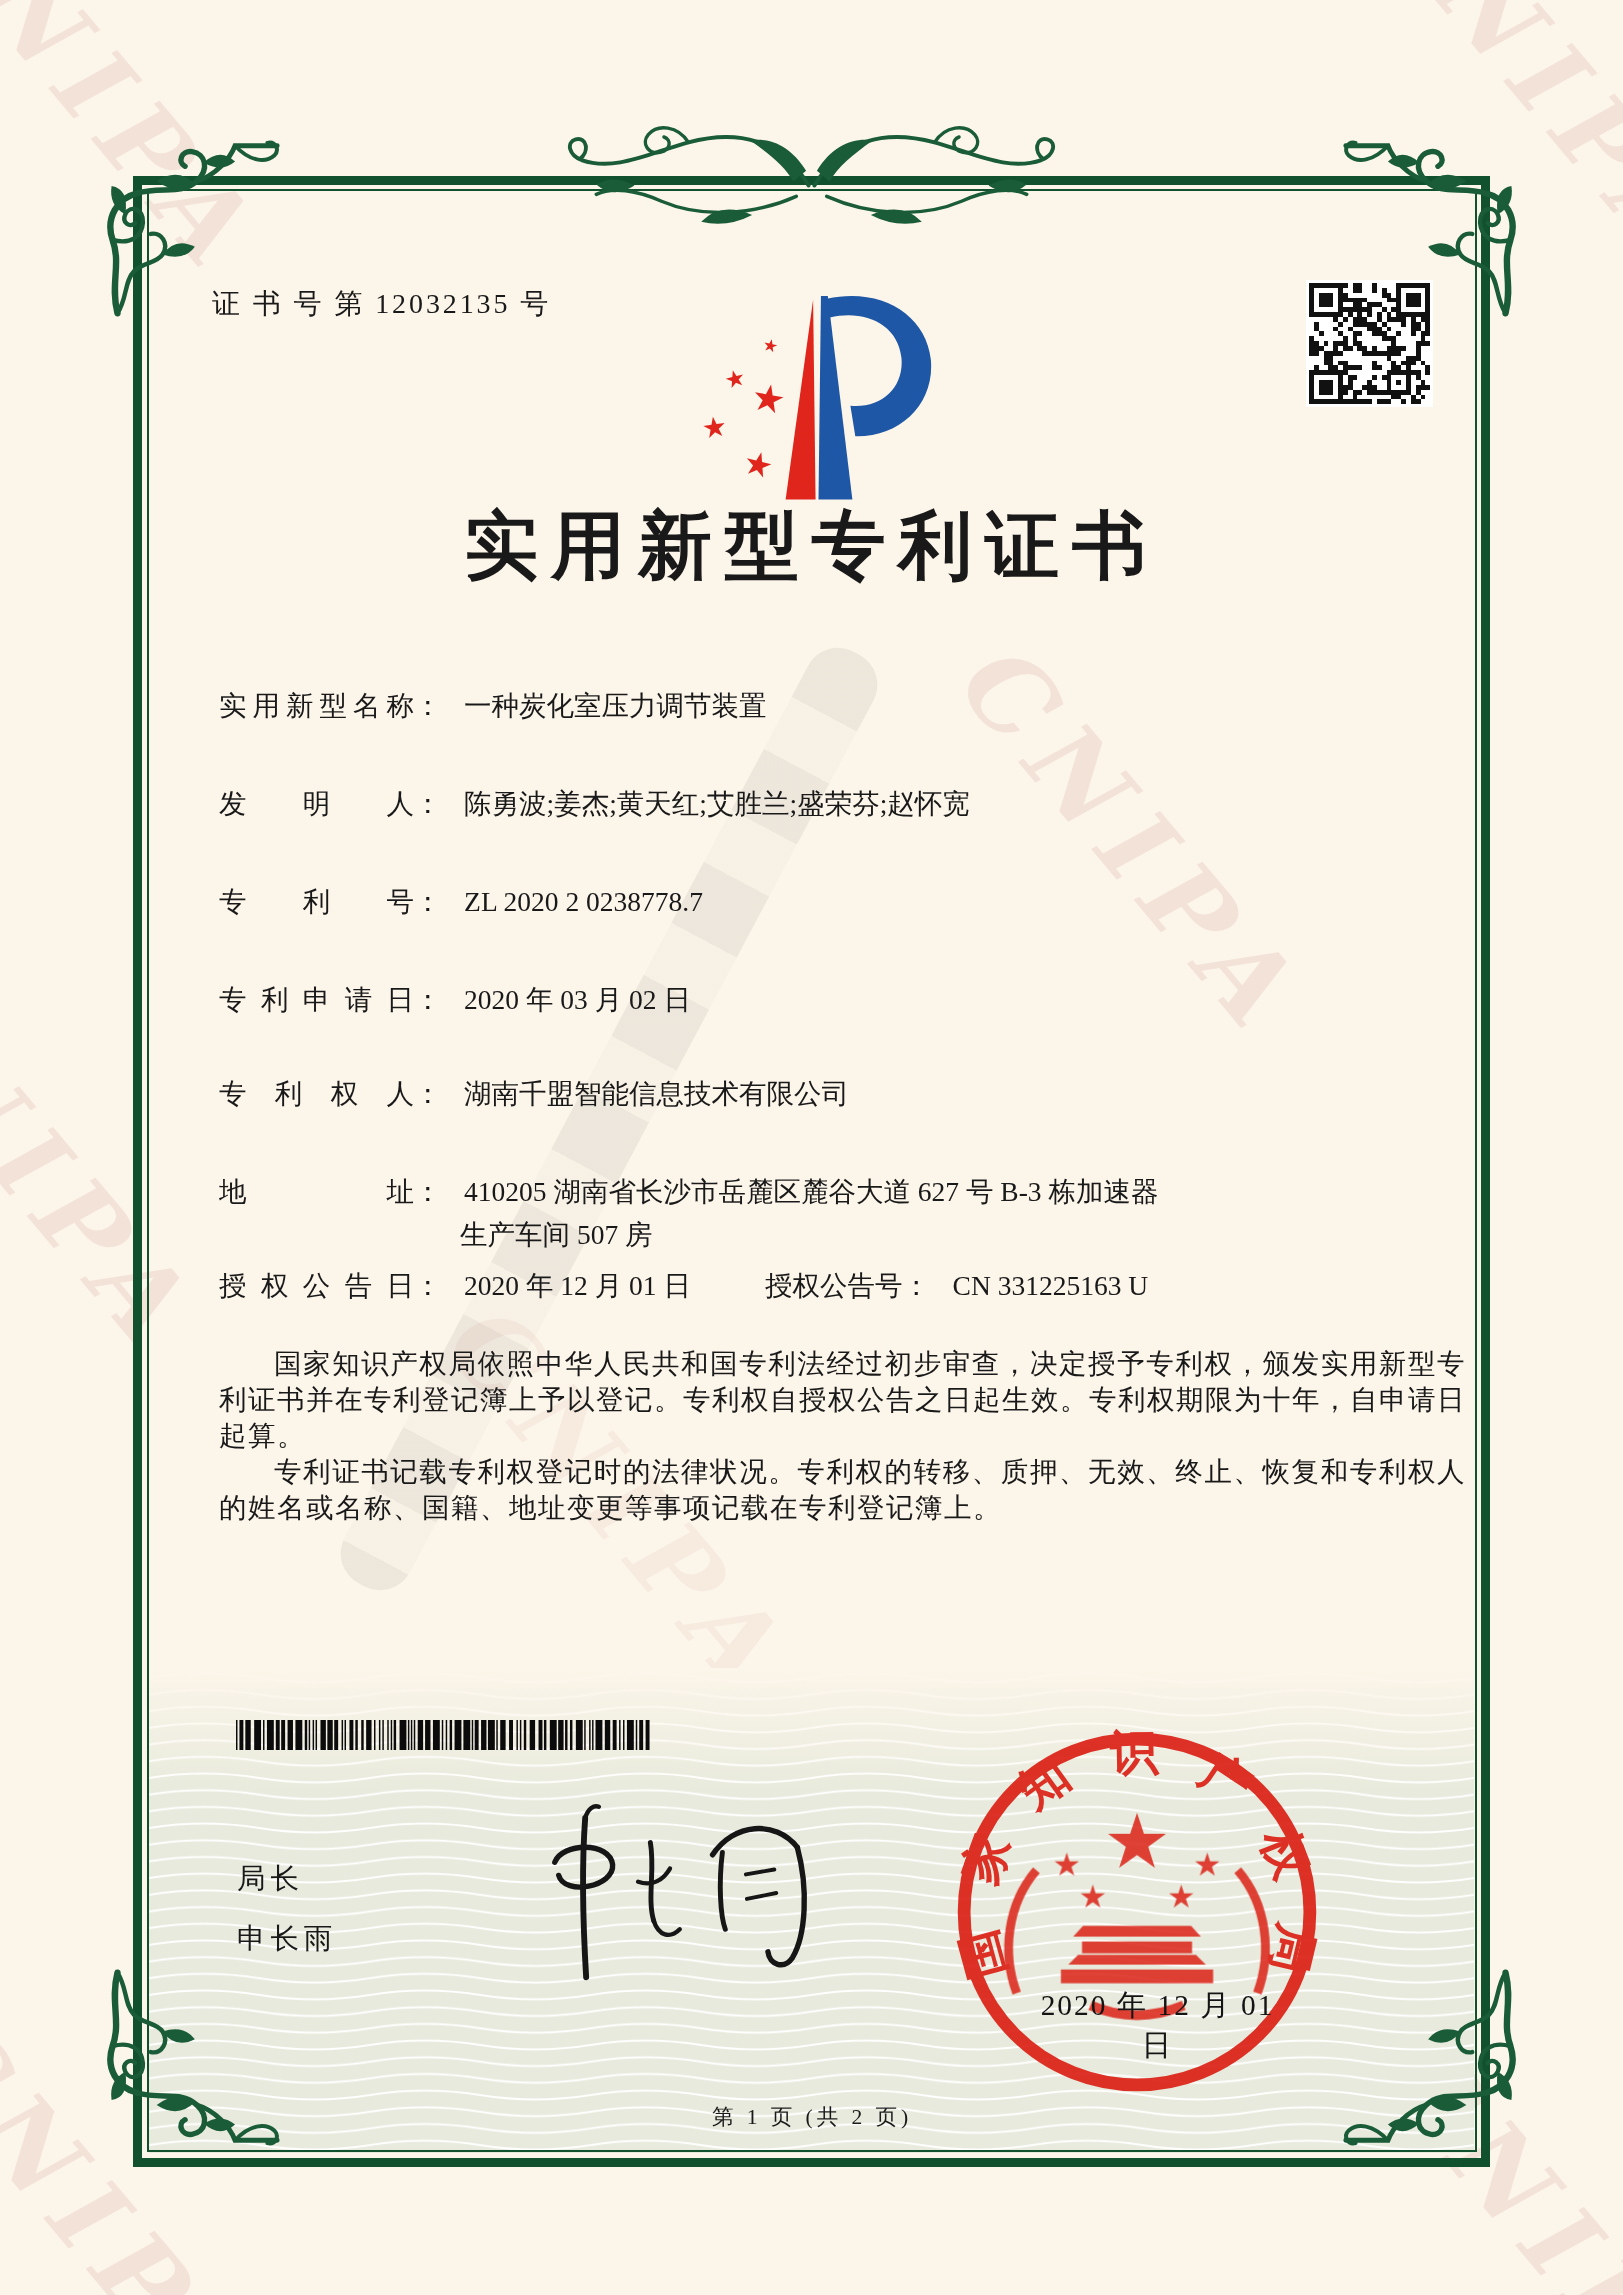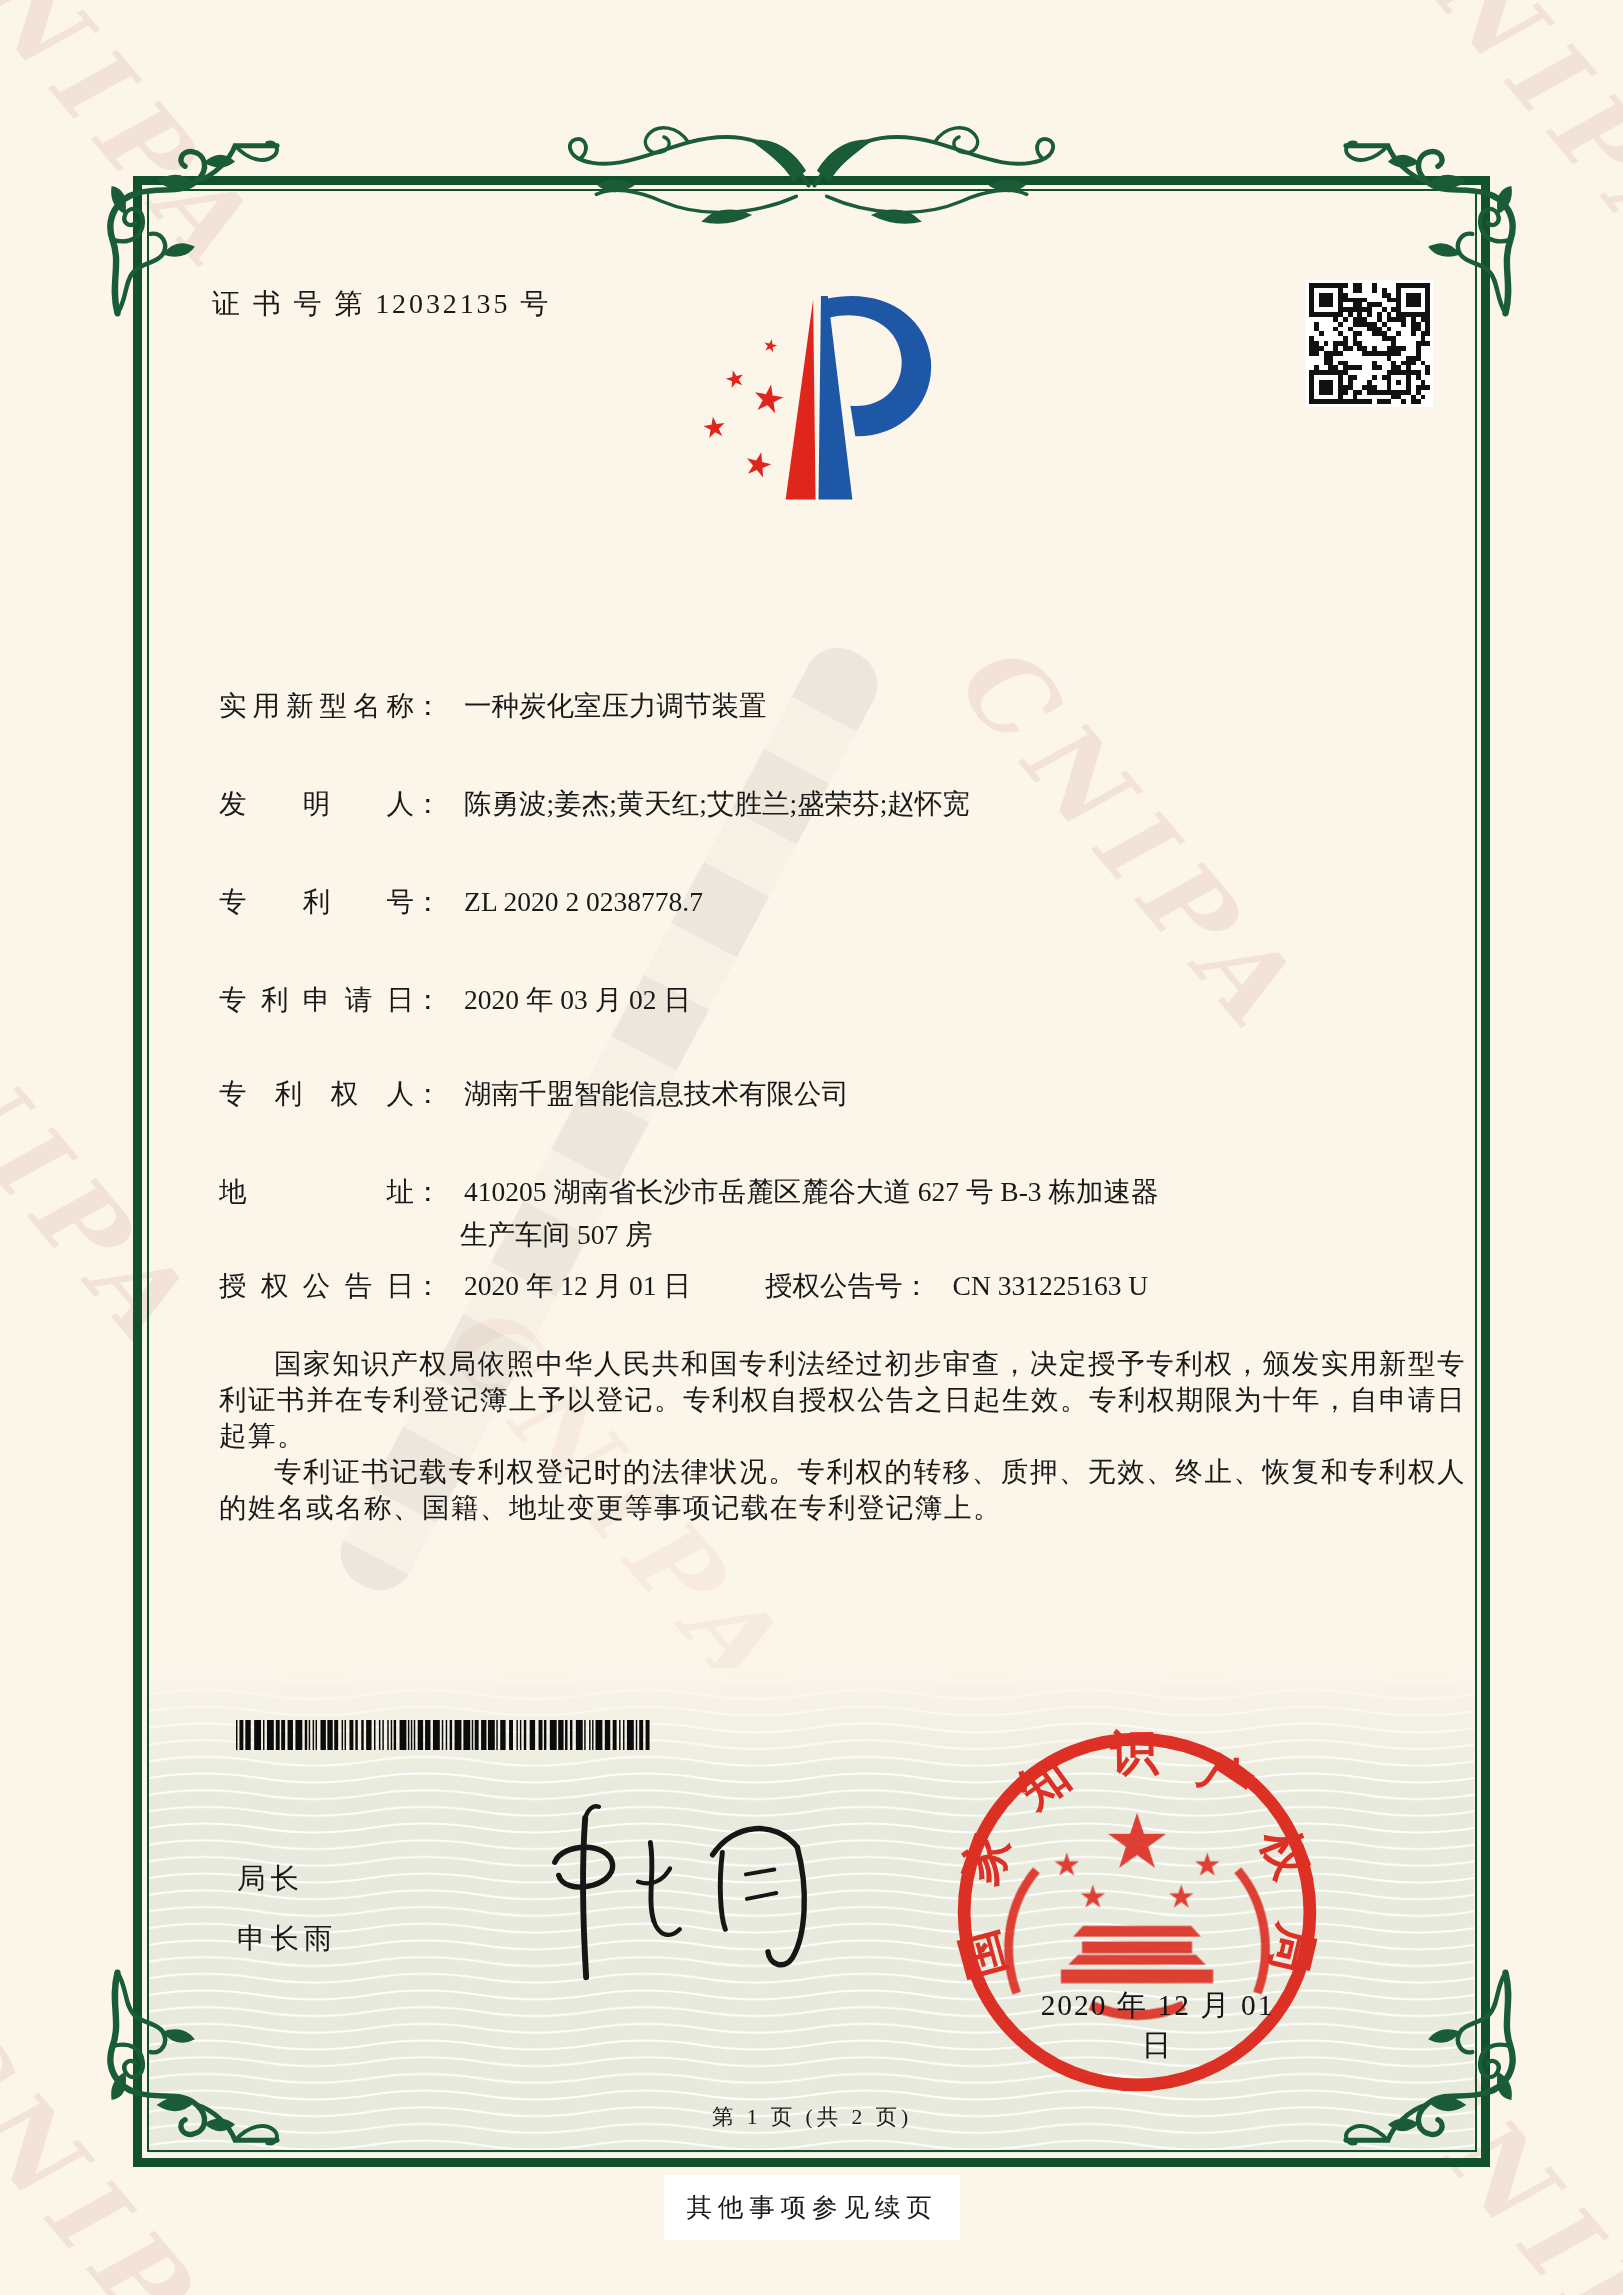--- a/index.html
+++ b/index.html
@@ -153,20 +153,21 @@
     <use href="#lstar" transform="translate(31 279) scale(23) rotate(-8)"></use>
     <use href="#lstar" transform="translate(120 355) scale(27) rotate(14)"></use>
   </svg>
 
   <div class="abs qr">
     <svg id="qr-svg" viewBox="0 0 25 25" shape-rendering="crispEdges">
         <path d="M0 0h1v1h-1zM1 0h1v1h-1zM2 0h1v1h-1zM3 0h1v1h-1zM4 0h1v1h-1zM5 0h1v1h-1zM6 0h1v1h-1zM7 0h1v1h-1zM9 0h1v1h-1zM10 0h1v1h-1zM13 0h1v1h-1zM18 0h1v1h-1zM19 0h1v1h-1zM20 0h1v1h-1zM21 0h1v1h-1zM22 0h1v1h-1zM23 0h1v1h-1zM24 0h1v1h-1zM0 1h1v1h-1zM6 1h1v1h-1zM9 1h1v1h-1zM10 1h1v1h-1zM13 1h1v1h-1zM15 1h1v1h-1zM18 1h1v1h-1zM24 1h1v1h-1zM0 2h1v1h-1zM2 2h1v1h-1zM3 2h1v1h-1zM4 2h1v1h-1zM6 2h1v1h-1zM7 2h1v1h-1zM15 2h1v1h-1zM16 2h1v1h-1zM18 2h1v1h-1zM20 2h1v1h-1zM21 2h1v1h-1zM22 2h1v1h-1zM24 2h1v1h-1zM0 3h1v1h-1zM2 3h1v1h-1zM3 3h1v1h-1zM4 3h1v1h-1zM6 3h1v1h-1zM7 3h1v1h-1zM8 3h1v1h-1zM9 3h1v1h-1zM10 3h1v1h-1zM11 3h1v1h-1zM16 3h1v1h-1zM17 3h1v1h-1zM18 3h1v1h-1zM20 3h1v1h-1zM21 3h1v1h-1zM22 3h1v1h-1zM24 3h1v1h-1zM0 4h1v1h-1zM2 4h1v1h-1zM3 4h1v1h-1zM4 4h1v1h-1zM6 4h1v1h-1zM9 4h1v1h-1zM10 4h1v1h-1zM12 4h1v1h-1zM13 4h1v1h-1zM14 4h1v1h-1zM18 4h1v1h-1zM20 4h1v1h-1zM21 4h1v1h-1zM22 4h1v1h-1zM24 4h1v1h-1zM0 5h1v1h-1zM6 5h1v1h-1zM7 5h1v1h-1zM8 5h1v1h-1zM9 5h1v1h-1zM10 5h1v1h-1zM11 5h1v1h-1zM12 5h1v1h-1zM15 5h1v1h-1zM17 5h1v1h-1zM18 5h1v1h-1zM24 5h1v1h-1zM0 6h1v1h-1zM1 6h1v1h-1zM2 6h1v1h-1zM3 6h1v1h-1zM4 6h1v1h-1zM5 6h1v1h-1zM6 6h1v1h-1zM8 6h1v1h-1zM10 6h1v1h-1zM12 6h1v1h-1zM14 6h1v1h-1zM16 6h1v1h-1zM18 6h1v1h-1zM19 6h1v1h-1zM20 6h1v1h-1zM21 6h1v1h-1zM22 6h1v1h-1zM23 6h1v1h-1zM24 6h1v1h-1zM5 7h1v1h-1zM7 7h1v1h-1zM9 7h1v1h-1zM10 7h1v1h-1zM11 7h1v1h-1zM14 7h1v1h-1zM16 7h1v1h-1zM17 7h1v1h-1zM18 7h1v1h-1zM19 7h1v1h-1zM21 7h1v1h-1zM23 7h1v1h-1zM24 7h1v1h-1zM1 8h1v1h-1zM6 8h1v1h-1zM9 8h1v1h-1zM10 8h1v1h-1zM11 8h1v1h-1zM12 8h1v1h-1zM13 8h1v1h-1zM15 8h1v1h-1zM19 8h1v1h-1zM21 8h1v1h-1zM22 8h1v1h-1zM24 8h1v1h-1zM1 9h1v1h-1zM5 9h1v1h-1zM8 9h1v1h-1zM12 9h1v1h-1zM13 9h1v1h-1zM14 9h1v1h-1zM16 9h1v1h-1zM21 9h1v1h-1zM22 9h1v1h-1zM24 9h1v1h-1zM2 10h1v1h-1zM6 10h1v1h-1zM9 10h1v1h-1zM10 10h1v1h-1zM13 10h1v1h-1zM14 10h1v1h-1zM15 10h1v1h-1zM18 10h1v1h-1zM21 10h1v1h-1zM23 10h1v1h-1zM24 10h1v1h-1zM0 11h1v1h-1zM7 11h1v1h-1zM9 11h1v1h-1zM15 11h1v1h-1zM16 11h1v1h-1zM17 11h1v1h-1zM23 11h1v1h-1zM0 12h1v1h-1zM1 12h1v1h-1zM3 12h1v1h-1zM5 12h1v1h-1zM6 12h1v1h-1zM7 12h1v1h-1zM9 12h1v1h-1zM10 12h1v1h-1zM17 12h1v1h-1zM22 12h1v1h-1zM23 12h1v1h-1zM24 12h1v1h-1zM0 13h1v1h-1zM1 13h1v1h-1zM2 13h1v1h-1zM5 13h1v1h-1zM7 13h1v1h-1zM8 13h1v1h-1zM10 13h1v1h-1zM11 13h1v1h-1zM13 13h1v1h-1zM16 13h1v1h-1zM17 13h1v1h-1zM18 13h1v1h-1zM19 13h1v1h-1zM22 13h1v1h-1zM0 14h1v1h-1zM1 14h1v1h-1zM3 14h1v1h-1zM4 14h1v1h-1zM5 14h1v1h-1zM6 14h1v1h-1zM11 14h1v1h-1zM12 14h1v1h-1zM13 14h1v1h-1zM14 14h1v1h-1zM15 14h1v1h-1zM16 14h1v1h-1zM17 14h1v1h-1zM18 14h1v1h-1zM22 14h1v1h-1zM3 15h1v1h-1zM4 15h1v1h-1zM16 15h1v1h-1zM20 15h1v1h-1zM21 15h1v1h-1zM22 15h1v1h-1zM3 16h1v1h-1zM4 16h1v1h-1zM6 16h1v1h-1zM7 16h1v1h-1zM13 16h1v1h-1zM17 16h1v1h-1zM19 16h1v1h-1zM20 16h1v1h-1zM21 16h1v1h-1zM23 16h1v1h-1zM1 17h1v1h-1zM4 17h1v1h-1zM5 17h1v1h-1zM7 17h1v1h-1zM8 17h1v1h-1zM9 17h1v1h-1zM10 17h1v1h-1zM13 17h1v1h-1zM14 17h1v1h-1zM17 17h1v1h-1zM18 17h1v1h-1zM20 17h1v1h-1zM24 17h1v1h-1zM0 18h1v1h-1zM1 18h1v1h-1zM2 18h1v1h-1zM3 18h1v1h-1zM4 18h1v1h-1zM5 18h1v1h-1zM6 18h1v1h-1zM7 18h1v1h-1zM16 18h1v1h-1zM17 18h1v1h-1zM18 18h1v1h-1zM19 18h1v1h-1zM20 18h1v1h-1zM21 18h1v1h-1zM22 18h1v1h-1zM24 18h1v1h-1zM0 19h1v1h-1zM6 19h1v1h-1zM8 19h1v1h-1zM9 19h1v1h-1zM13 19h1v1h-1zM15 19h1v1h-1zM16 19h1v1h-1zM20 19h1v1h-1zM22 19h1v1h-1zM0 20h1v1h-1zM2 20h1v1h-1zM3 20h1v1h-1zM4 20h1v1h-1zM6 20h1v1h-1zM8 20h1v1h-1zM12 20h1v1h-1zM16 20h1v1h-1zM18 20h1v1h-1zM20 20h1v1h-1zM23 20h1v1h-1zM0 21h1v1h-1zM2 21h1v1h-1zM3 21h1v1h-1zM4 21h1v1h-1zM6 21h1v1h-1zM7 21h1v1h-1zM8 21h1v1h-1zM11 21h1v1h-1zM12 21h1v1h-1zM13 21h1v1h-1zM16 21h1v1h-1zM20 21h1v1h-1zM22 21h1v1h-1zM23 21h1v1h-1zM24 21h1v1h-1zM0 22h1v1h-1zM2 22h1v1h-1zM3 22h1v1h-1zM4 22h1v1h-1zM6 22h1v1h-1zM7 22h1v1h-1zM9 22h1v1h-1zM10 22h1v1h-1zM12 22h1v1h-1zM13 22h1v1h-1zM14 22h1v1h-1zM15 22h1v1h-1zM16 22h1v1h-1zM17 22h1v1h-1zM18 22h1v1h-1zM19 22h1v1h-1zM20 22h1v1h-1zM22 22h1v1h-1zM0 23h1v1h-1zM6 23h1v1h-1zM9 23h1v1h-1zM17 23h1v1h-1zM18 23h1v1h-1zM21 23h1v1h-1zM23 23h1v1h-1zM0 24h1v1h-1zM1 24h1v1h-1zM2 24h1v1h-1zM3 24h1v1h-1zM4 24h1v1h-1zM5 24h1v1h-1zM6 24h1v1h-1zM7 24h1v1h-1zM8 24h1v1h-1zM9 24h1v1h-1zM10 24h1v1h-1zM11 24h1v1h-1zM12 24h1v1h-1zM14 24h1v1h-1zM15 24h1v1h-1zM16 24h1v1h-1zM19 24h1v1h-1zM21 24h1v1h-1zM22 24h1v1h-1z" fill="#111"></path>
       </svg>
   </div>
 
+  <div class="abs title">实用新型专利证书</div>
 
   <div class="abs row" style="top:688px">
     <span class="lbl">实用新型名称</span><span>：</span><span class="val">一种炭化室压力调节装置</span>
   </div>
   <div class="abs row" style="top:786px">
     <span class="lbl">发明人</span><span>：</span><span class="val">陈勇波;姜杰;黄天红;艾胜兰;盛荣芬;赵怀宽</span>
   </div>
   <div class="abs row" style="top:884px">
     <span class="lbl">专利号</span><span>：</span><span class="val">ZL 2020 2 0238778.7</span>
   </div>
@@ -306,18 +307,15 @@
       <path d="M255 502 L535 502 L515 482 L275 482 Z"></path>
       <rect x="240" y="512" width="310" height="28"></rect>
       <path d="M150 560 C120 480 130 380 190 310" stroke="#dc2419" stroke-width="18" fill="none"></path>
       <path d="M640 560 C670 480 660 380 600 310" stroke="#dc2419" stroke-width="18" fill="none"></path>
       <path d="M300 585 Q395 625 490 585" stroke="#dc2419" stroke-width="20" fill="none"></path>
     </g>
   </svg>
   <div class="abs seal-date">2020 年 12 月 01 日</div>
 
   <div class="abs page-no">第 1 页 (共 2 页)</div>
-  <div class="abs cont-box">
-    <span>其他事项参见续页</span>
-  </div>
 
 </div>
 
 
 </body></html>

